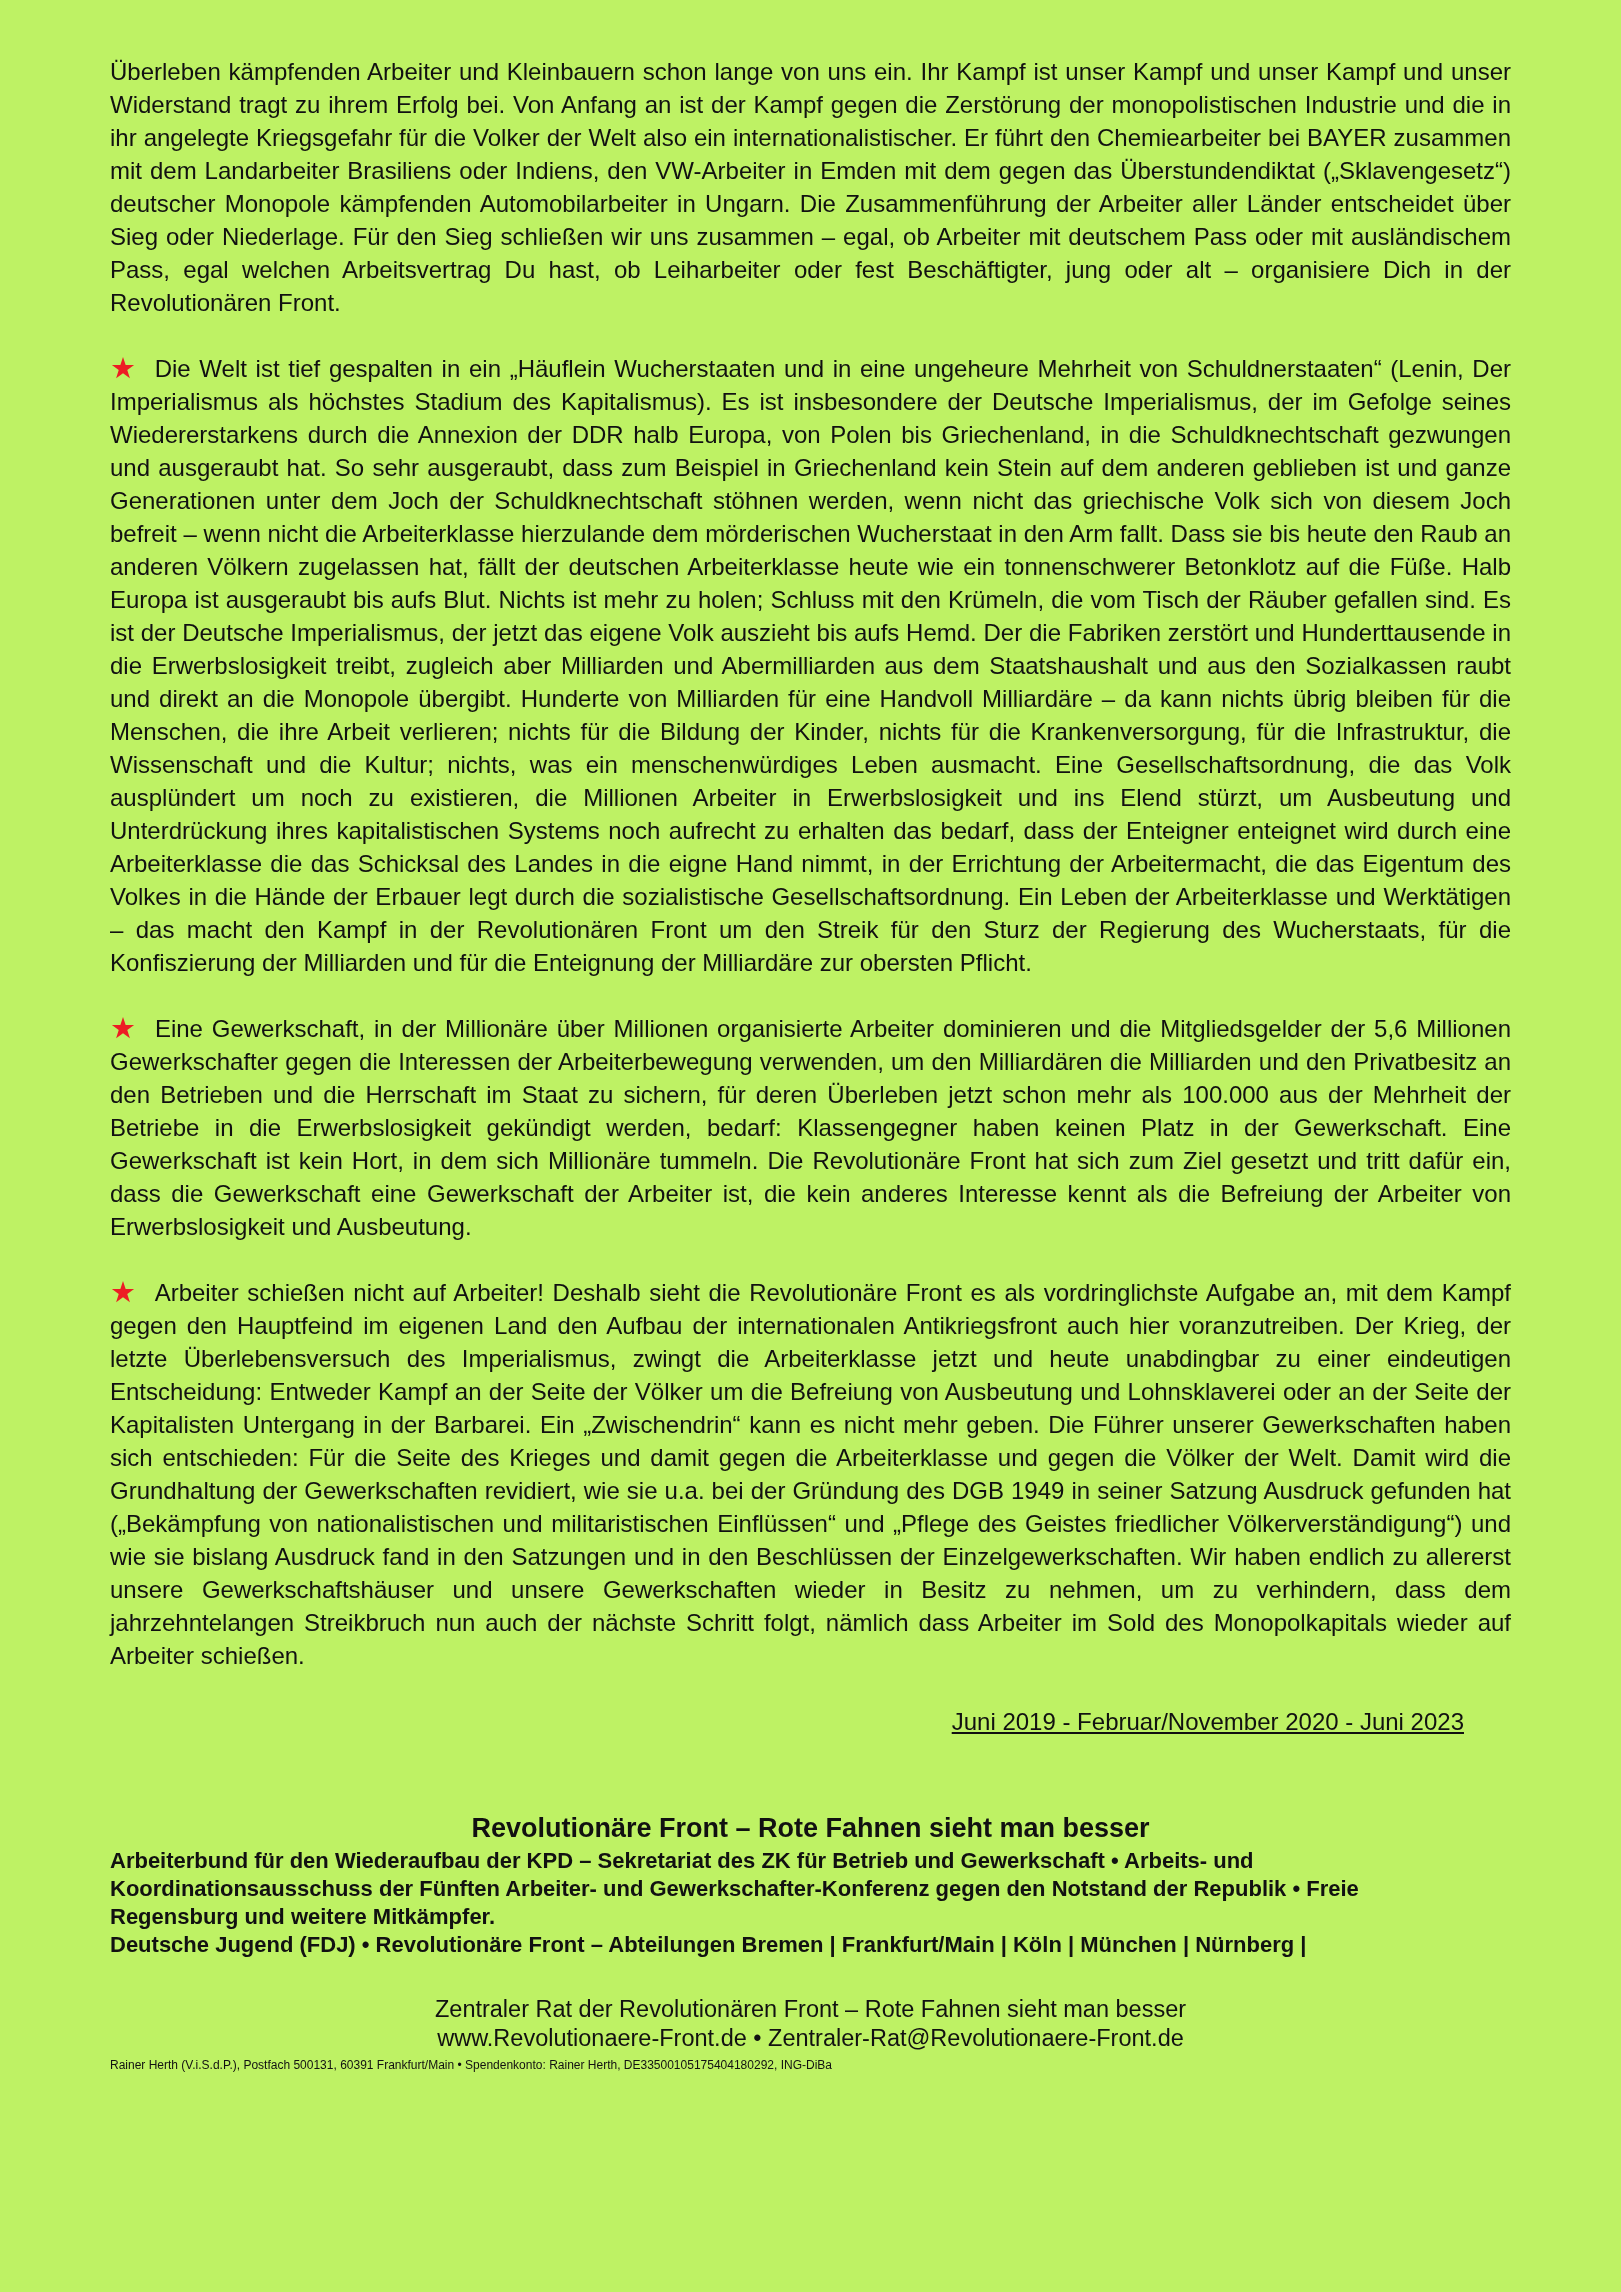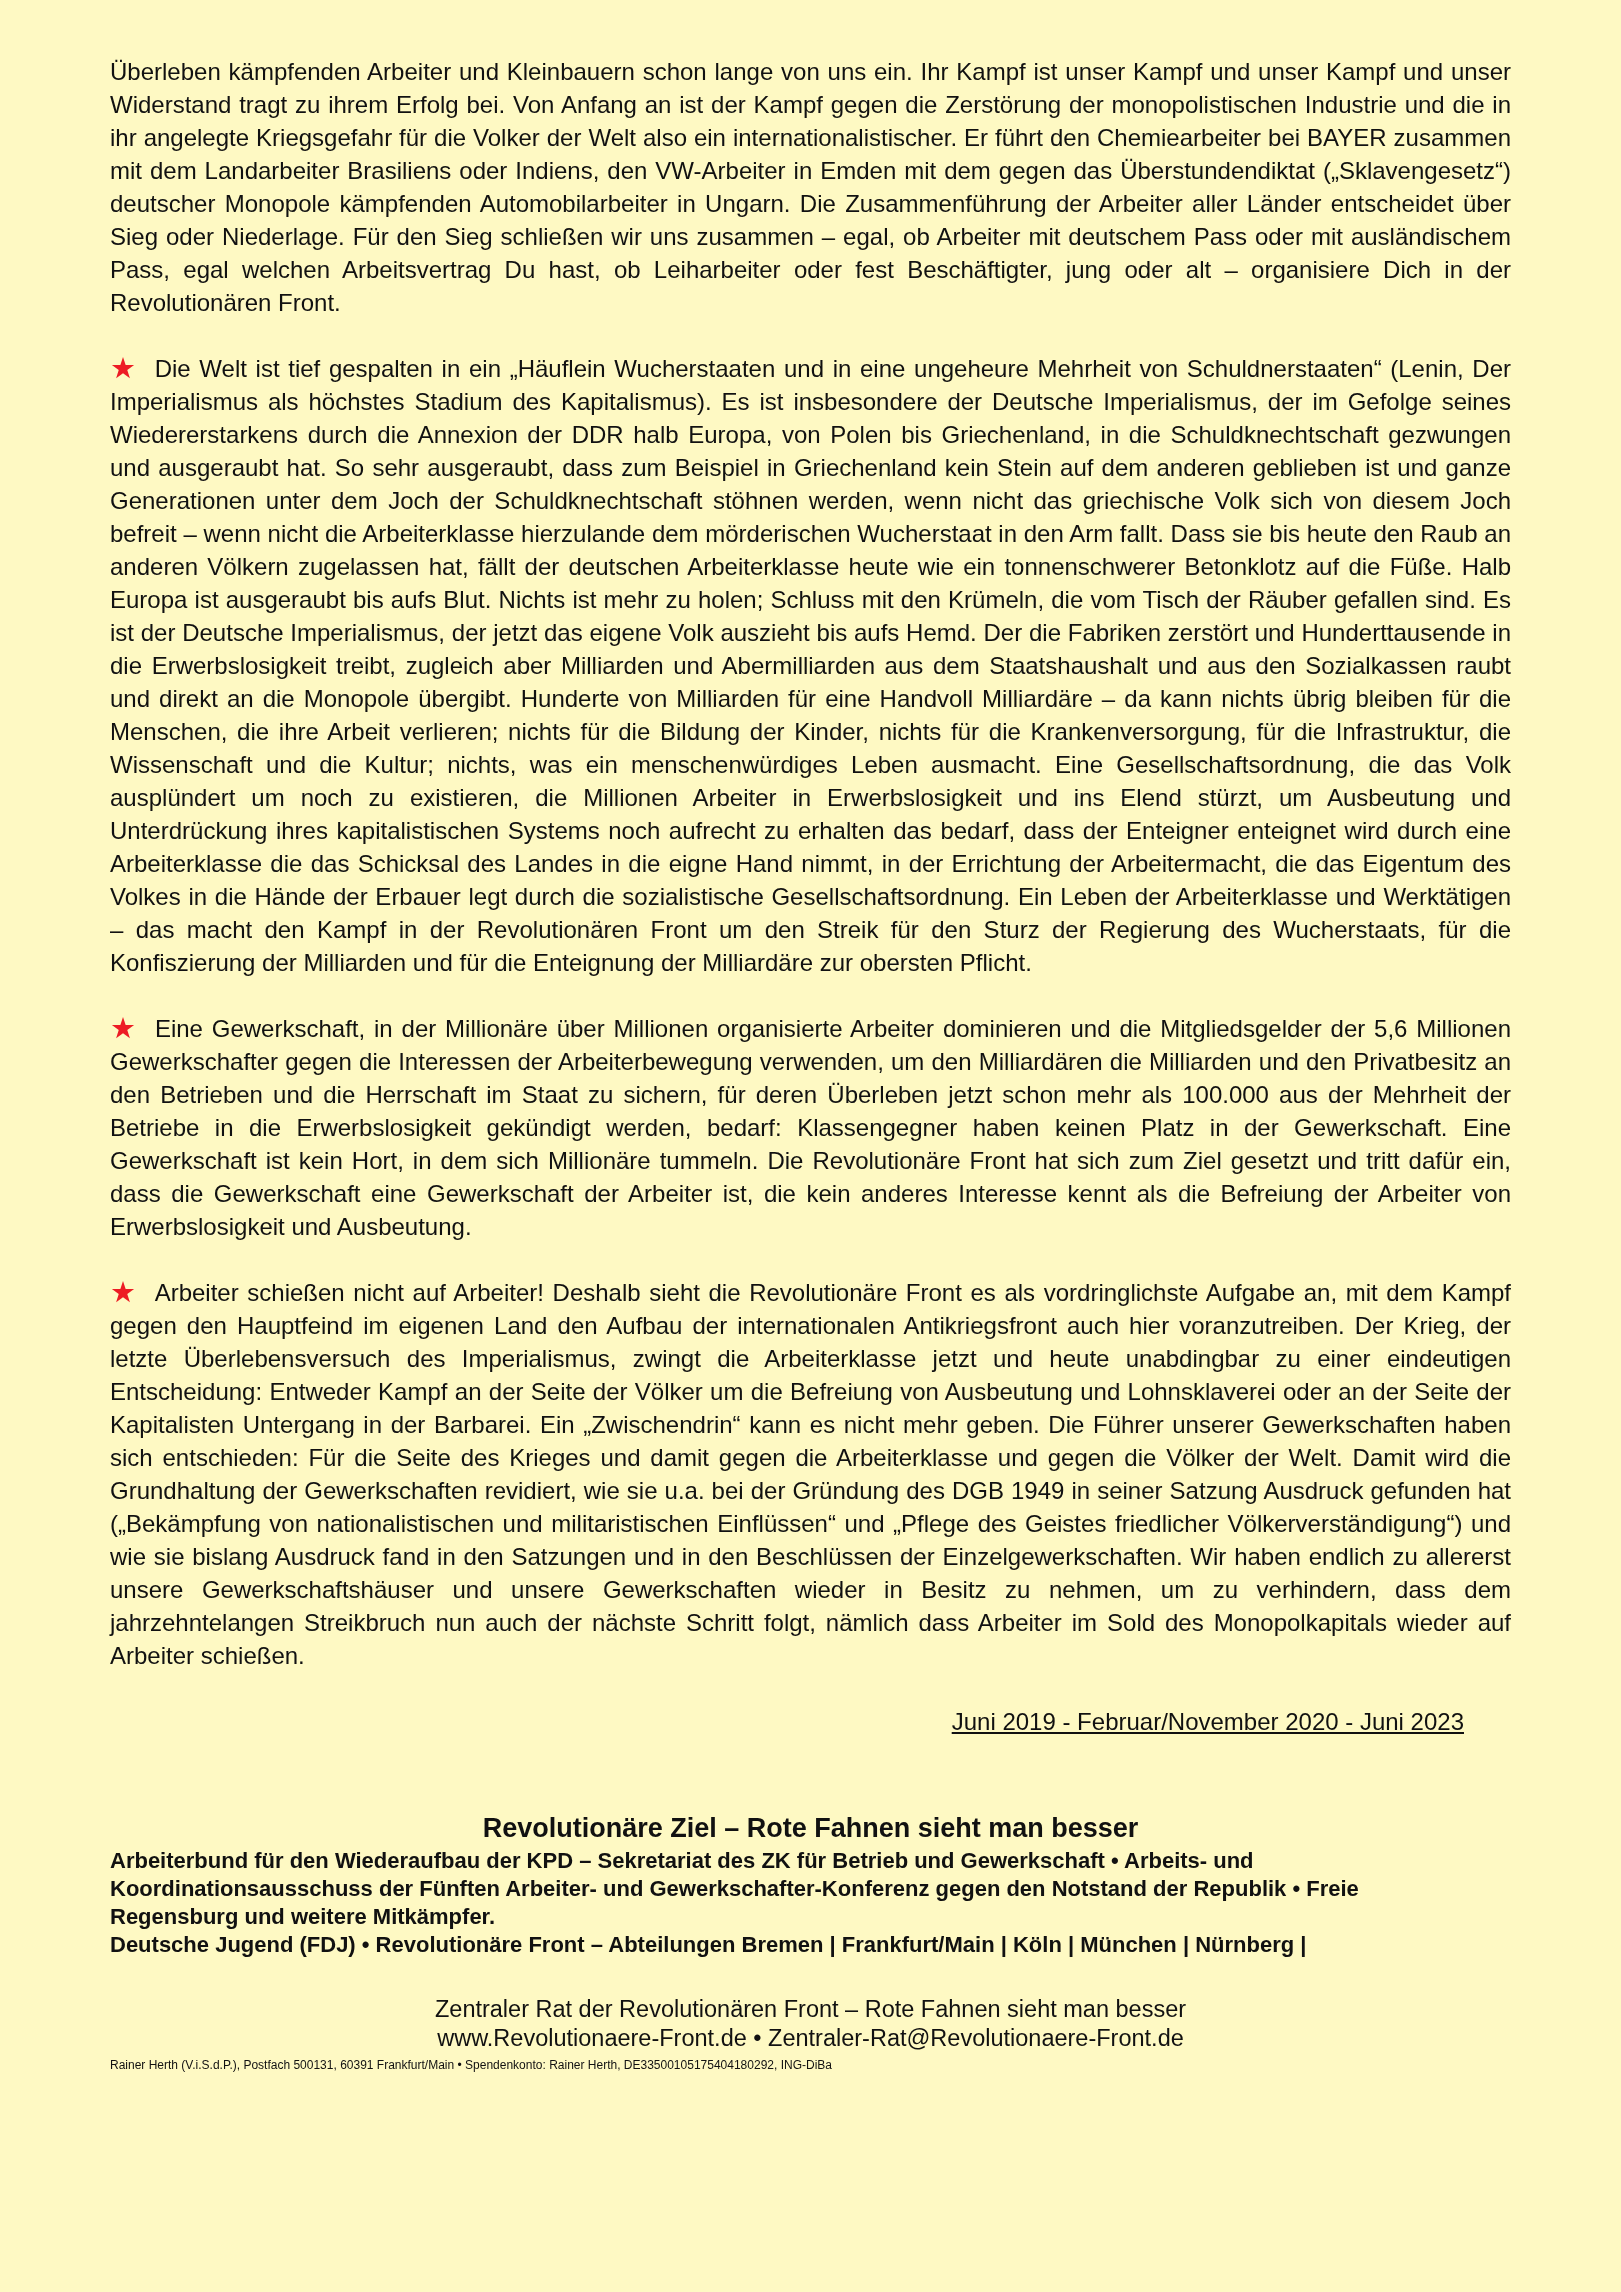--- a/index.html
+++ b/index.html
@@ -1,21 +1,21 @@
 <!DOCTYPE html>
 <html lang="de"><head>
 <meta charset="utf-8">
 <style>
   html, body { margin: 0; padding: 0; background: #9a9a9a; }
   .page {
     position: relative;
     width: 1621px;
     height: 2293px;
     margin: 0 auto;
-    background: #fef9c3;
+    background: #bef264;
     box-sizing: border-box;
     padding: 55px 110px 0 110px;
     font-family: "Liberation Sans", sans-serif;
     color: #111111;
   }
   .body-text p {
     margin: 0 0 33px 0;
     font-size: 24px;
     line-height: 33px;
     text-align: justify;
@@ -80,21 +80,21 @@
     <p><span class="star" style="color: rgb(237, 28, 36);">★</span><span>Eine Gewerkschaft, in der Millionäre über Millionen organisierte Arbeiter dominieren und die Mitgliedsgelder der 5,6 Millionen Gewerkschafter gegen die Interessen der Arbeiterbewegung verwenden, um den Milliardären die Milliarden und den Privatbesitz an den Betrieben und die Herrschaft im Staat zu sichern, für deren Überleben jetzt schon mehr als 100.000 aus der Mehrheit der Betriebe in die Erwerbslosigkeit gekündigt werden, bedarf: Klassengegner haben keinen Platz in der Gewerkschaft. Eine Gewerkschaft ist kein Hort, in dem sich Millionäre tummeln. Die Revolutionäre Front hat sich zum Ziel gesetzt und tritt dafür ein, dass die Gewerkschaft eine Gewerkschaft der Arbeiter ist, die kein anderes Interesse kennt als die Befreiung der Arbeiter von Erwerbslosigkeit und Ausbeutung.</span></p>
 
     <p><span class="star" style="color: rgb(237, 28, 36);">★</span><span>Arbeiter schießen nicht auf Arbeiter! Deshalb sieht die Revolutionäre Front es als vordringlichste Aufgabe an, mit dem Kampf gegen den Hauptfeind im eigenen Land den Aufbau der internationalen Antikriegsfront auch hier voranzutreiben. Der Krieg, der letzte Überlebensversuch des Imperialismus, zwingt die Arbeiterklasse jetzt und heute unabdingbar zu einer eindeutigen Entscheidung: Entweder Kampf an der Seite der Völker um die Befreiung von Ausbeutung und Lohnsklaverei oder an der Seite der Kapitalisten Untergang in der Barbarei. Ein „Zwischendrin“ kann es nicht mehr geben. Die Führer unserer Gewerkschaften haben sich entschieden: Für die Seite des Krieges und damit gegen die Arbeiterklasse und gegen die Völker der Welt. Damit wird die Grundhaltung der Gewerkschaften revidiert, wie sie u.a. bei der Gründung des DGB 1949 in seiner Satzung Ausdruck gefunden hat („Bekämpfung von nationalistischen und militaristischen Einflüssen“ und „Pflege des Geistes friedlicher Völkerverständigung“) und wie sie bislang Ausdruck fand in den Satzungen und in den Beschlüssen der Einzelgewerkschaften. Wir haben endlich zu allererst unsere Gewerkschaftshäuser und unsere Gewerkschaften wieder in Besitz zu nehmen, um zu verhindern, dass dem jahrzehntelangen Streikbruch nun auch der nächste Schritt folgt, nämlich dass Arbeiter im Sold des Monopolkapitals wieder auf Arbeiter schießen.</span></p>
 
   </main>
 
   <div class="date-line">Juni 2019 - Februar/November 2020 - Juni 2023</div>
 
   <footer class="footer-block">
 
-    <div class="footer-headline">Revolutionäre Ziel – Rote Fahnen sieht man besser</div>
+    <div class="footer-headline">Revolutionäre Front – Rote Fahnen sieht man besser</div>
 
     <div class="org-block">
       <div>Arbeiterbund für den Wiederaufbau der KPD – Sekretariat des ZK für Betrieb und Gewerkschaft • Arbeits- und</div>
       <div>Koordinationsausschuss der Fünften Arbeiter- und Gewerkschafter-Konferenz gegen den Notstand der Republik • Freie</div>
       <div>Regensburg und weitere Mitkämpfer.</div>
       <div>Deutsche Jugend (FDJ) • Revolutionäre Front – Abteilungen Bremen | Frankfurt/Main | Köln | München | Nürnberg |</div>
     </div>
 
     <div class="council">Zentraler Rat der Revolutionären Front – Rote Fahnen sieht man besser</div>
 

